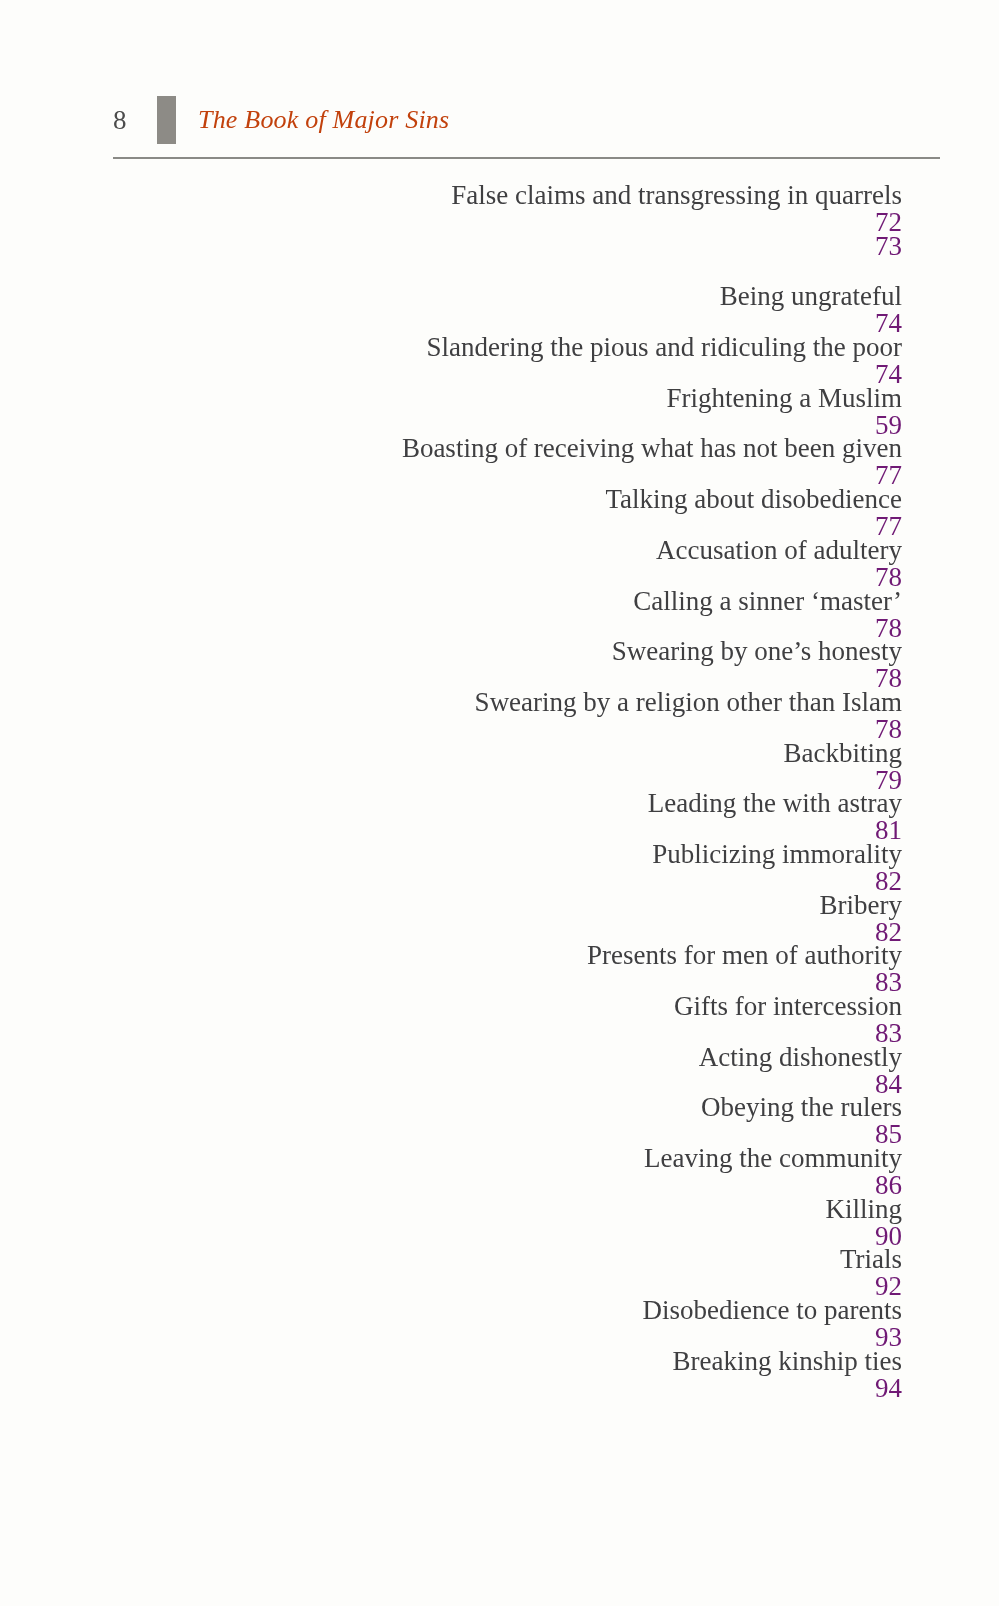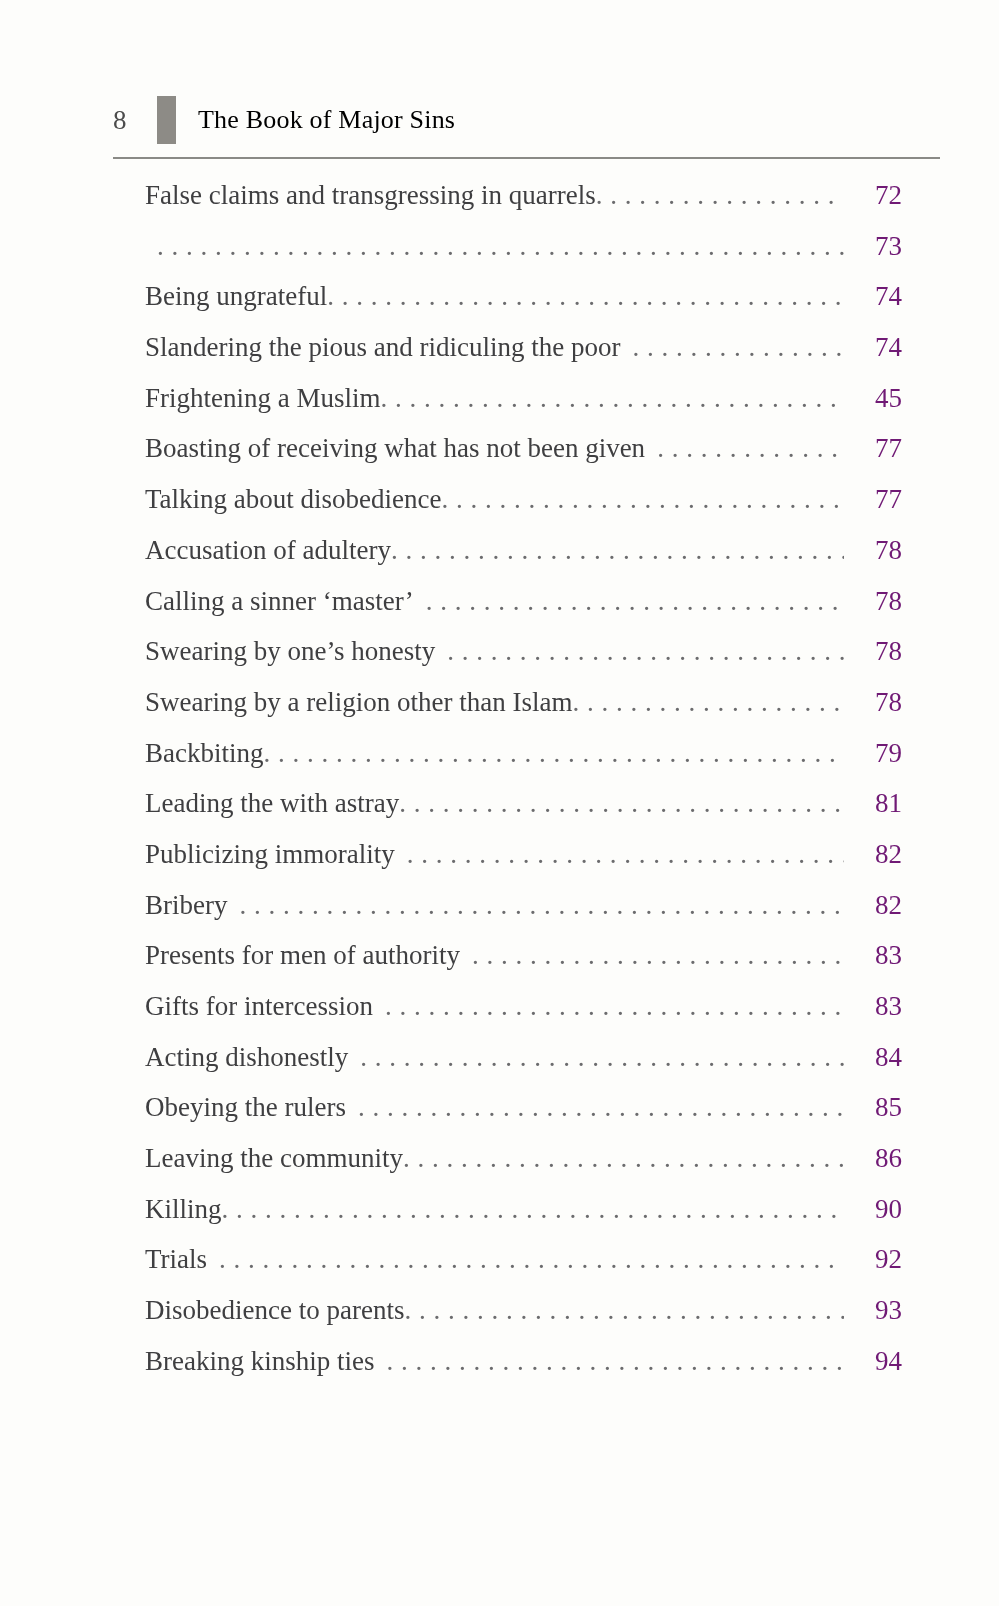--- a/index.html
+++ b/index.html
@@ -40,21 +40,22 @@
   }
   .head-block {
     width: 19px;
     height: 48px;
     background: #8d8b86;
     flex: 0 0 19px;
     margin-right: 22px;
   }
   .head-title {
     font-size: 26px;
-    color: #000000;
+    font-style: italic;
+    color: #c2410c;
     letter-spacing: 0.2px;
     white-space: nowrap;
   }
 
   .head-rule {
     position: absolute;
     left: 113px;
     top: 157px;
     width: 827px;
     height: 2px;
@@ -63,25 +64,26 @@
 
   
   .toc {
     position: absolute;
     left: 145px;
     top: 182px;
     width: 757px;
   }
   .toc-entry {
     display: flex;
-    align-items: flex-start;
+    align-items: flex-end;
     height: 50.7px;
     font-size: 27px;
     color: #3f3f41;
     line-height: 1;
+    flex-direction: column;
   }
   .toc-title {
     white-space: nowrap;
     flex: 0 0 auto;
   }
   .toc-leader {
     flex: 1 1 auto;
     overflow: hidden;
     margin: 0 4px 0 2px;
     position: relative;
@@ -137,21 +139,21 @@
         <span class="toc-page">74</span>
       </div>
       <div class="toc-entry gap">
         <span class="toc-title">Slandering the pious and ridiculing the poor</span>
         <span class="toc-leader"></span>
         <span class="toc-page">74</span>
       </div>
       <div class="toc-entry tight">
         <span class="toc-title">Frightening a Muslim</span>
         <span class="toc-leader"></span>
-        <span class="toc-page">45</span>
+        <span class="toc-page">59</span>
       </div>
       <div class="toc-entry gap">
         <span class="toc-title">Boasting of receiving what has not been given</span>
         <span class="toc-leader"></span>
         <span class="toc-page">77</span>
       </div>
       <div class="toc-entry tight">
         <span class="toc-title">Talking about disobedience</span>
         <span class="toc-leader"></span>
         <span class="toc-page">77</span>

